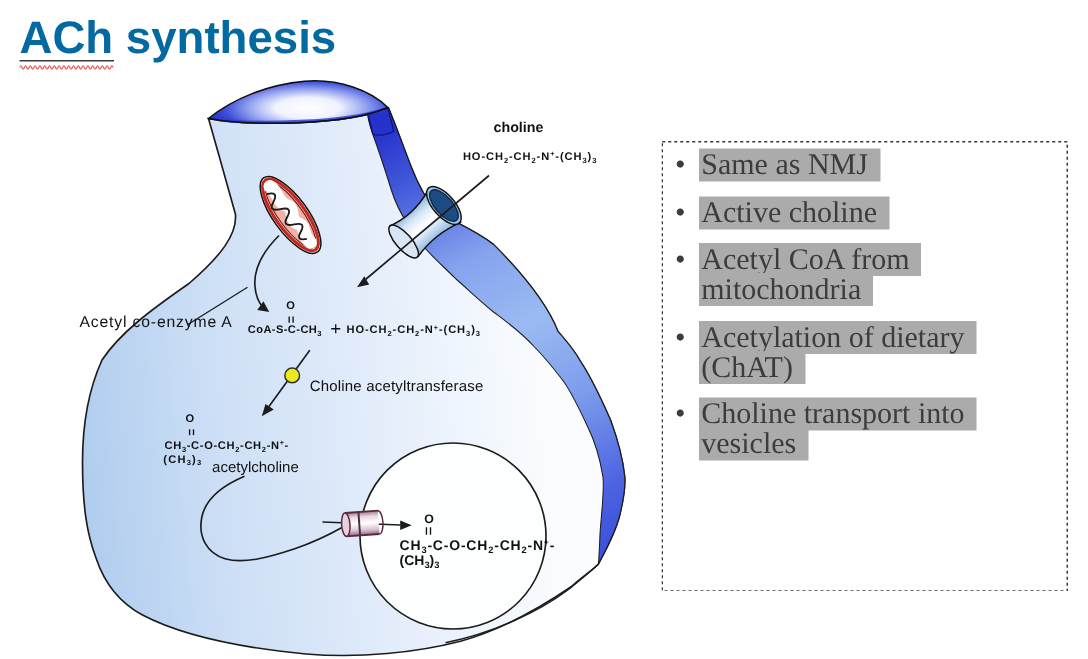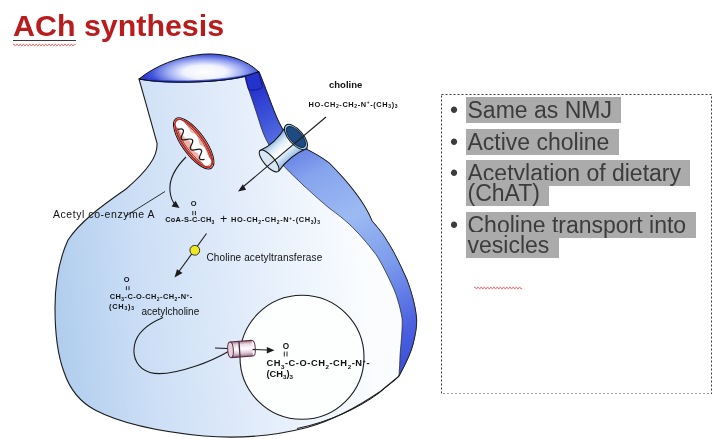--- a/index.html
+++ b/index.html
@@ -1,23 +1,23 @@
 <!DOCTYPE html>
 <html><head>
 <meta charset="utf-8">
 <style>
 html,body{margin:0;padding:0;background:#fff;width:725px;height:439px;overflow:hidden;}
 body{font-family:"Liberation Sans",sans-serif;position:relative;}
-#title{position:absolute;left:13px;top:8px;font-size:30.4px;font-weight:bold;color:#b91c1c;letter-spacing:0;}
+#title{position:absolute;left:13px;top:8px;font-size:30.4px;font-weight:bold;color:#0369a1;letter-spacing:0;}
 #uline{position:absolute;left:13px;top:39.6px;width:62.5px;height:1.8px;background:#3a3a3a;}
 #sq1{position:absolute;left:13px;top:42px;}
 #sq2{position:absolute;left:474px;top:284.5px;}
 #panel{position:absolute;left:441px;top:93.5px;width:269px;height:298.5px;padding:1px;}
 #panel ul{margin:0;padding:5.5px 0 0 0;list-style:none;}
-#panel li{position:relative;margin:0 0 11.6px 0;padding-left:23.5px;font-size:23px;line-height:20px;color:#3c3c3c;width:240px;}
+#panel li{position:relative;margin:0 0 11.6px 0;padding-left:23.5px;font-size:20px;line-height:20px;color:#3c3c3c;width:240px;font-family:Liberation Serif, serif;}
 #panel li:before{content:'\2022';position:absolute;left:8px;top:0;}
 #panel li span{background:#ababab;white-space:pre-wrap;padding:0 3px 0 2px;-webkit-box-decoration-break:clone;box-decoration-break:clone;}
 #panel li.p{color:#7a5ba0;}
 svg{position:absolute;left:0;top:0;}
 text{font-family:"Liberation Sans",sans-serif;fill:#111;}
 </style>
 </head>
 <body>
 <div id="title">ACh synthesis</div>
 <div id="uline"></div>
@@ -186,18 +186,20 @@
 <text x="266.4" y="376.6" font-size="9.3" font-weight="bold">(CH<tspan font-size="6.2" dy="2.2">3</tspan><tspan dy="-2.2">)</tspan><tspan font-size="6.2" dy="2.2">3</tspan></text>
 </svg>
 
 <div id="panel">
 <svg width="271" height="300.5" viewBox="0 0 271 300.5" style="position:absolute;left:0;top:0">
       <rect x="0.5" y="0.5" width="270" height="299.5" fill="none" stroke="#3a3a3a" stroke-width="1" stroke-dasharray="2 2"></rect>
     </svg>
 <ul>
 <li><span>Same as NMJ </span></li>
 <li><span>Active choline </span></li>
+<li><span>Acetyl CoA from 
+mitochondria </span></li>
 <li><span>Acetylation of dietary 
 (ChAT) </span></li>
 <li><span>Choline transport into 
 vesicles </span></li>
 </ul>
 </div>
 
 </body></html>

